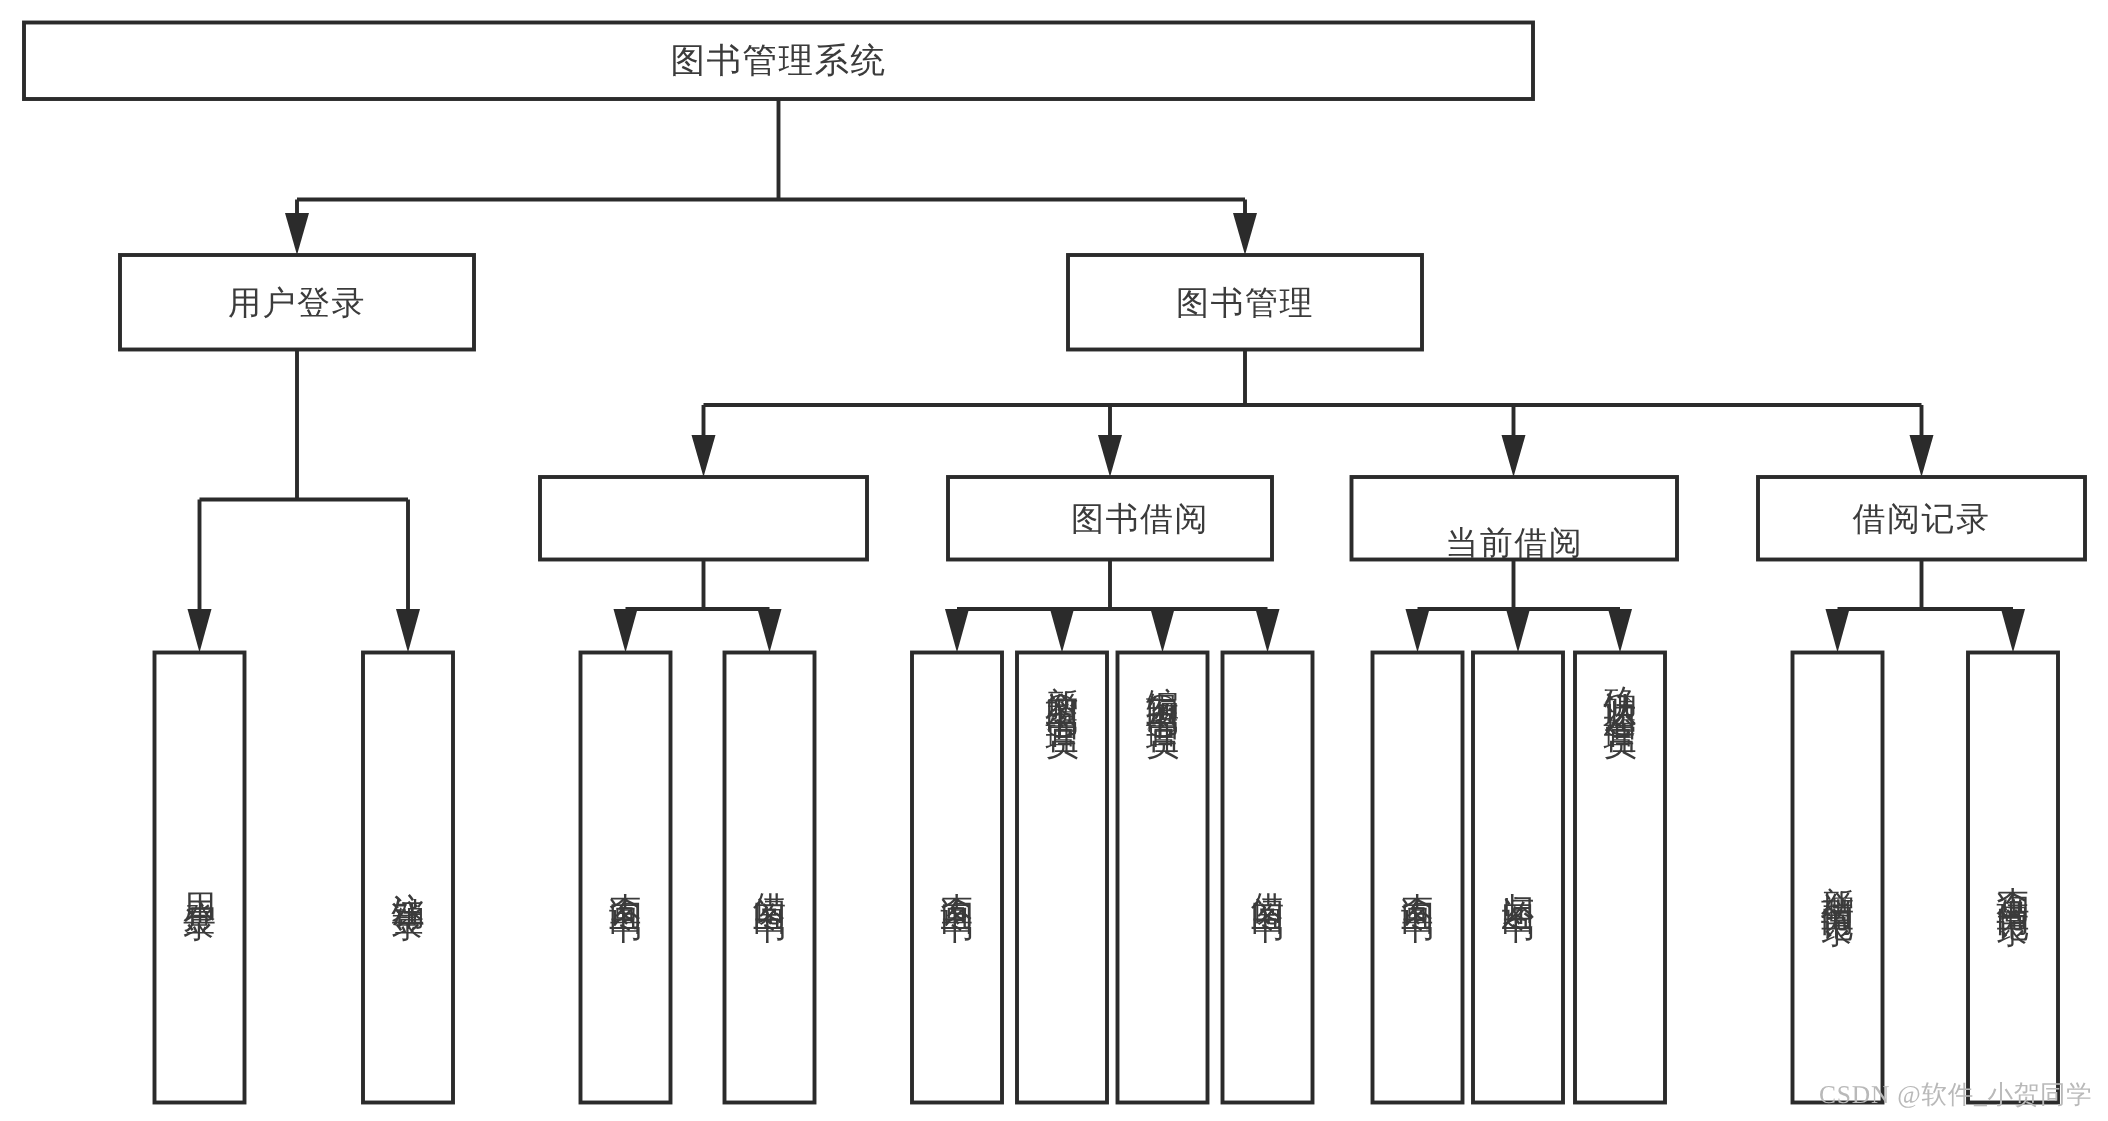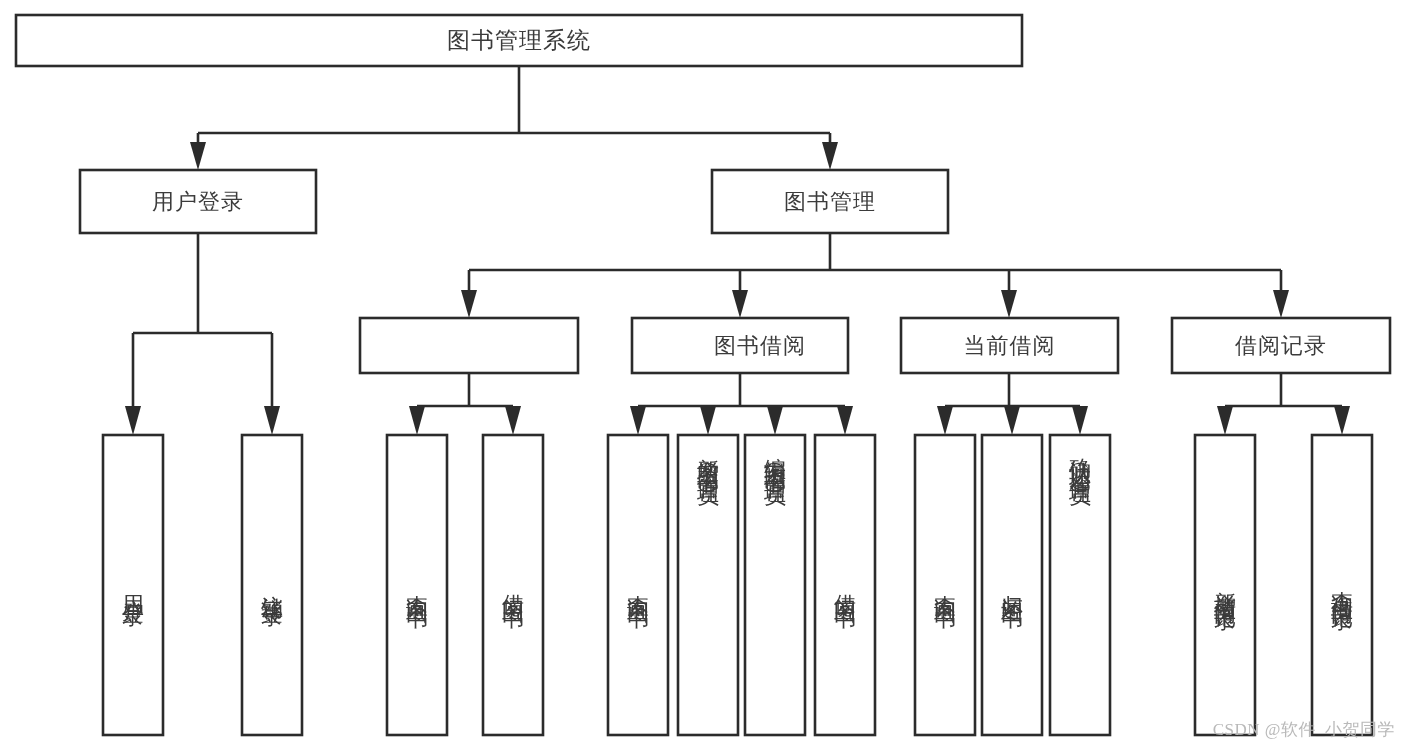--- a/index.html
+++ b/index.html
@@ -198,21 +198,21 @@
 
   <div class="hlabel-wrap" style="left:712px; top:170px; width:236px; height:63px;text-align:right;">
     <span class="hlabel-text">图书管理</span>
   </div>
 
 
   <div class="hlabel-wrap" style="left:632px; top:318px; width:256px; height:55px;">
     <span class="hlabel-text">图书借阅</span>
   </div>
 
-  <div class="hlabel-wrap" style="left:901px; top:318px; width:217px; height:55px;">
+  <div class="hlabel-wrap" style="left:901px; top:334px; width:217px; height:55px;">
     <span class="hlabel-text">当前借阅</span>
   </div>
 
   <div class="hlabel-wrap" style="left:1172px; top:318px; width:218px; height:55px;">
     <span class="hlabel-text">借阅记录</span>
   </div>
 
   <div class="vlabel-wrap" style="left:103px; top:435px; width:60px; height:300px;">
     <span class="vlabel-text">用户登录</span>
   </div>

